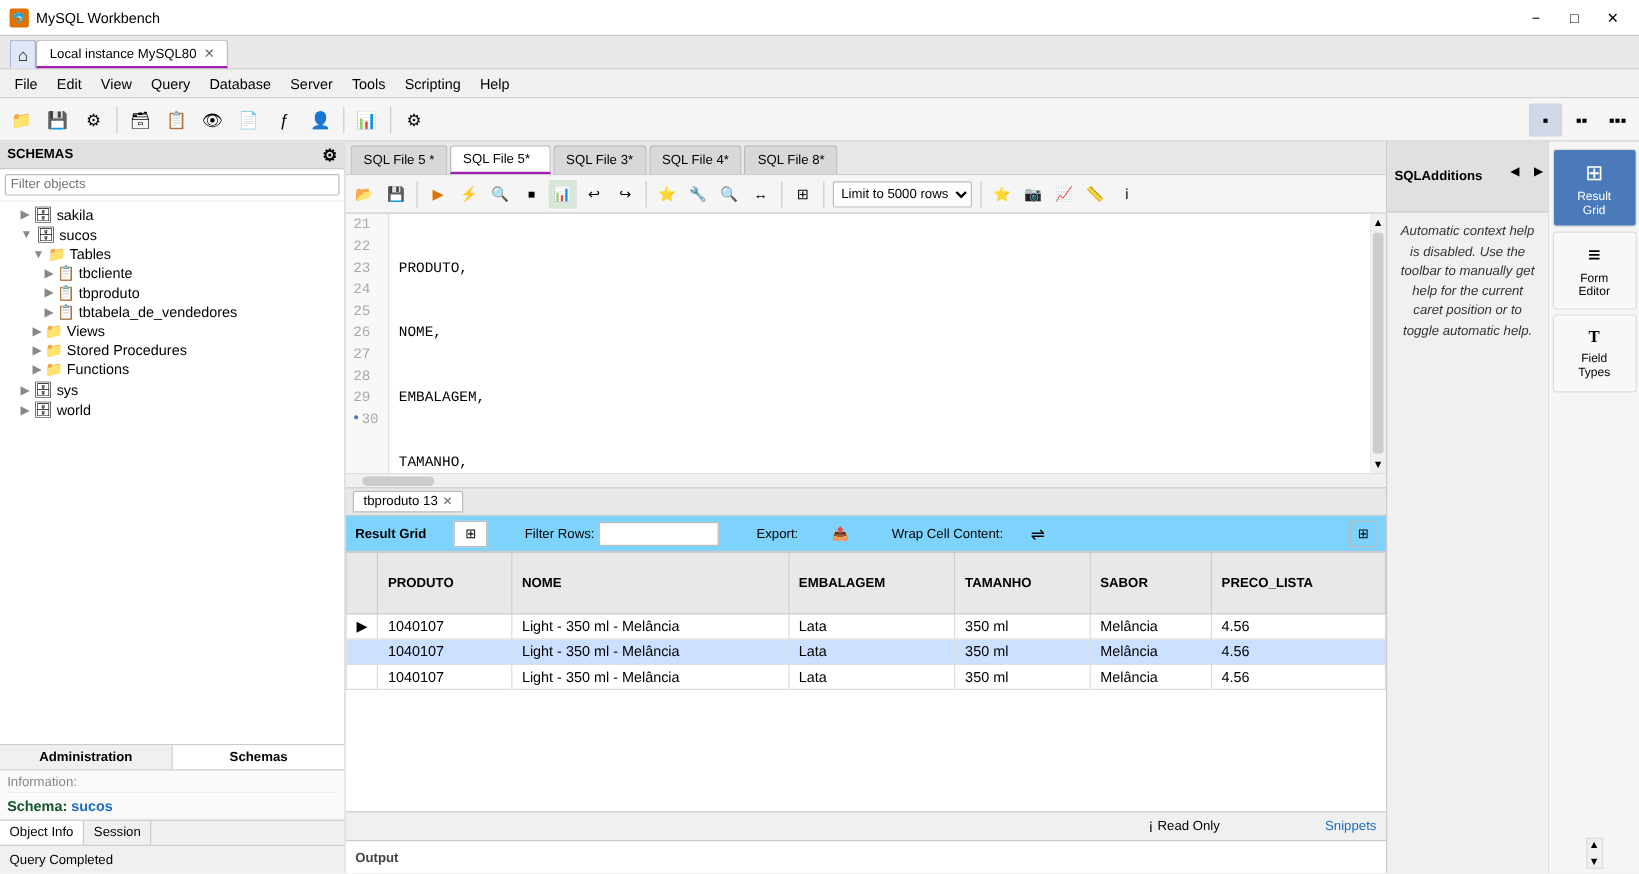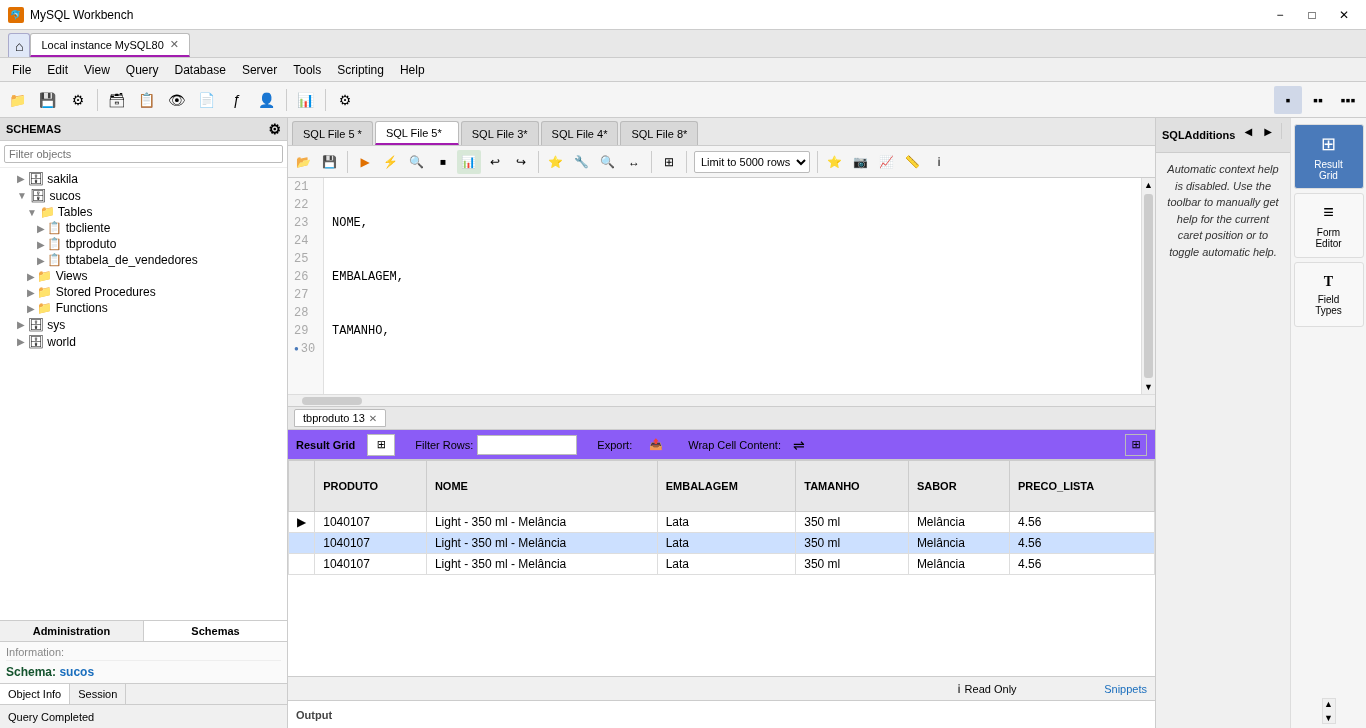--- a/index.html
+++ b/index.html
@@ -71,34 +71,34 @@
     .limit-select { height: 22px; border: 1px solid #bbb; border-radius: 2px; font-size: 11px; padding: 0 2px; background: #fff; margin: 0 2px; }
 
     
     #sql-editor { flex: 1; background: #fff; overflow: auto; display: flex; font-family: 'Courier New', monospace; font-size: 12px; }
     #line-numbers { background: #f8f8f8; border-right: 1px solid #e0e0e0; padding: 0 6px; color: #aaa; font-size: 12px; font-family: 'Courier New', monospace; line-height: 18px; user-select: none; min-width: 36px; }
     #sql-content { padding: 0 8px; flex: 1; line-height: 18px; white-space: pre; }
     .line { line-height: 18px; }
 
     
     #editor-area { display: flex; flex: 1; overflow: hidden; position: relative; }
-    #result-toolbar { background: #8b5cf6; height: 30px; display: flex; align-items: center; padding: 0 8px; gap: 12px; border-bottom: 1px solid #ccc; font-size: 11px; }
+    #result-toolbar { background: #7dd3fc; height: 30px; display: flex; align-items: center; padding: 0 8px; gap: 23px; border-bottom: 1px solid #ccc; font-size: 11px; }
     #result-table { flex: 1; overflow: auto; }
     table.result { width: 100%; border-collapse: collapse; font-size: 12px; }
     table.result th { background: #e8e8e8; border: 1px solid #ccc; padding: 19px 8px; font-weight: bold; font-size: 11px; text-align: left; }
     table.result td { border: 1px solid #ddd; padding: 3px 8px; }
     table.result tr:nth-child(even) { background: #f5f9ff; }
     #result-tabs { background: #e8e8e8; height: 24px; display: flex; align-items: center; padding: 0 6px; border-top: 1px solid #ccc; border-bottom: 1px solid #ccc; }
     .result-tab { padding: 2px 8px; font-size: 11px; cursor: pointer; border: 1px solid transparent; border-radius: 2px 2px 0 0; display: flex; align-items: center; gap: 4px; }
     .result-tab.active { background: #fff; border-color: #bbb; }
 
     
     #output-area { background: #fff; border-top: 1px solid #ccc; height: 28px; display: flex; align-items: center; padding: 0 8px; font-size: 11px; overflow: hidden; }
     #output-label { font-weight: bold; color: #444; margin-right: 8px; }
-    #sql-additions-header { background: #e0e0e0; padding: 3px 6px; font-size: 11px; font-weight: bold; border-bottom: 1px solid #ccc; display: flex; align-items: center; gap: 4px; }
+    #sql-additions-header { background: #e0e0e0; padding: 15px 6px; font-size: 11px; font-weight: bold; border-bottom: 1px solid #ccc; display: flex; align-items: center; gap: 18px; }
     #sql-additions-content { flex: 1; padding: 8px; font-size: 11px; color: #333; text-align: center; }
 
     
     .side-btn { width: 70px; height: 65px; display: flex; flex-direction: column; align-items: center; justify-content: center; gap: 4px; cursor: pointer; border: 1px solid #ddd; border-radius: 3px; margin: 2px; background: #f8f8f8; font-size: 10px; text-align: center; }
     .side-btn.active { background: #4a7aba; color: #fff; }
     .side-btn .icon { font-size: 18px; }
 
     
     #right-container { display: flex; border-left: 1px solid #ccc; }
     #sql-additions-panel { width: 135px; border-right: 1px solid #ddd; display: flex; flex-direction: column; }
@@ -351,20 +351,21 @@
           <div style="line-height:18px;">25</div>
           <div style="line-height:18px;">26</div>
           <div style="line-height:18px;">27</div>
           <div style="line-height:18px;">28</div>
           <div style="line-height:18px;">29</div>
           <div style="line-height:18px;display:flex;align-items:center;gap:2px;">
             <span style="color:#4a7aba;font-size:8px;">●</span>30
           </div>
         </div>
         <div id="sql-content" style="flex:1;padding:0 8px;white-space:pre;line-height:18px;">
+          <div class="line">PRODUTO,</div>
           <div class="line">NOME,</div>
           <div class="line">EMBALAGEM,</div>
           <div class="line">TAMANHO,</div>
           
           
           
           
           
           
         </div>

